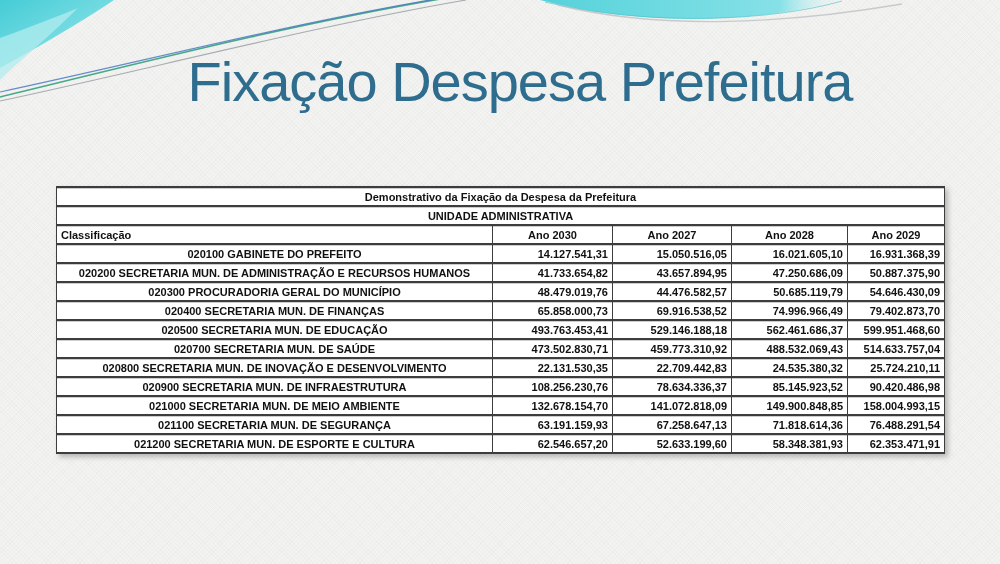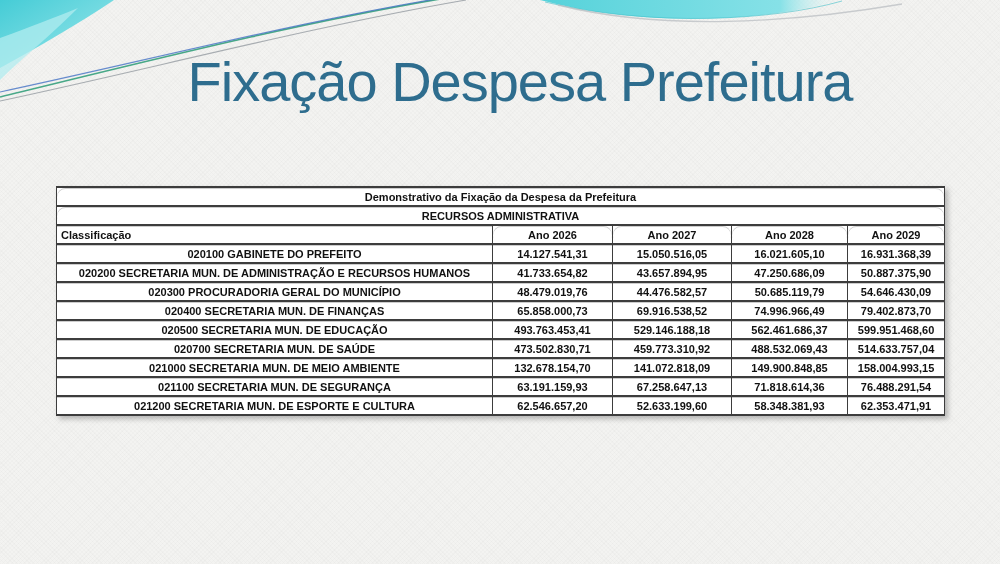--- a/index.html
+++ b/index.html
@@ -26,24 +26,24 @@
     background:#fff;
     box-shadow:3px 3px 5px rgba(110,110,110,0.45);
   }
   table.budget td{
     border-left:1px solid #3d3d3d;border-right:1px solid #3d3d3d;
     border-top:2px solid #3d3d3d;border-bottom:2px solid #3d3d3d;
     height:17px;padding:0 4px;overflow:hidden;white-space:nowrap;
     box-shadow:inset 0 1px 0 rgba(145,145,145,0.45);
     background:#fff;
   }
-  td.center{text-align:center;border-radius:9px;}
+  td.center{text-align:center;}
   td.label{text-align:center;padding-left:9px;}
   td.colhdr-first{text-align:left;padding-left:3px;}
-  td.num{text-align:center;padding-right:5px;}
+  td.num{text-align:right;padding-right:5px;}
   td.blue{background:#dce6f1;}
 </style>
 </head>
 <body>
 
 <svg class="deco" viewBox="0 0 1000 112" xmlns="http://www.w3.org/2000/svg" aria-hidden="true">
   <defs>
     <linearGradient id="tqL" x1="0" y1="0" x2="1" y2="1">
       <stop offset="0" stop-color="#45ccd6"></stop>
       <stop offset="1" stop-color="#9fe8ec"></stop>
@@ -72,25 +72,25 @@
       <col style="width:120px">
       <col style="width:119px">
       <col style="width:116px">
       <col style="width:97px">
   </colgroup>
   <tbody>
     <tr>
       <td colspan="5" class="center">Demonstrativo da Fixação da Despesa da Prefeitura</td>
     </tr>
     <tr>
-      <td colspan="5" class="center">RECURSOS ADMINISTRATIVA</td>
+      <td colspan="5" class="center">UNIDADE ADMINISTRATIVA</td>
     </tr>
     <tr>
       <td class="blue colhdr-first">Classificação</td>
-      <td class="blue center">Ano 2026</td>
+      <td class="blue center">Ano 2030</td>
       <td class="blue center">Ano 2027</td>
       <td class="blue center">Ano 2028</td>
       <td class="blue center">Ano 2029</td>
     </tr>
     <tr>
       <td class="label">020100 GABINETE DO PREFEITO</td>
       <td class="num">14.127.541,31</td>
       <td class="num">15.050.516,05</td>
       <td class="num">16.021.605,10</td>
       <td class="num">16.931.368,39</td>
@@ -124,20 +124,34 @@
       <td class="num">599.951.468,60</td>
     </tr>
     <tr>
       <td class="label">020700 SECRETARIA MUN. DE SAÚDE</td>
       <td class="num">473.502.830,71</td>
       <td class="num">459.773.310,92</td>
       <td class="num">488.532.069,43</td>
       <td class="num">514.633.757,04</td>
     </tr>
     <tr>
+      <td class="label">020800 SECRETARIA MUN. DE INOVAÇÃO E DESENVOLVIMENTO</td>
+      <td class="num">22.131.530,35</td>
+      <td class="num">22.709.442,83</td>
+      <td class="num">24.535.380,32</td>
+      <td class="num">25.724.210,11</td>
+    </tr>
+    <tr>
+      <td class="label">020900 SECRETARIA MUN. DE INFRAESTRUTURA</td>
+      <td class="num">108.256.230,76</td>
+      <td class="num">78.634.336,37</td>
+      <td class="num">85.145.923,52</td>
+      <td class="num">90.420.486,98</td>
+    </tr>
+    <tr>
       <td class="label">021000 SECRETARIA MUN. DE MEIO AMBIENTE</td>
       <td class="num">132.678.154,70</td>
       <td class="num">141.072.818,09</td>
       <td class="num">149.900.848,85</td>
       <td class="num">158.004.993,15</td>
     </tr>
     <tr>
       <td class="label">021100 SECRETARIA MUN. DE SEGURANÇA</td>
       <td class="num">63.191.159,93</td>
       <td class="num">67.258.647,13</td>

